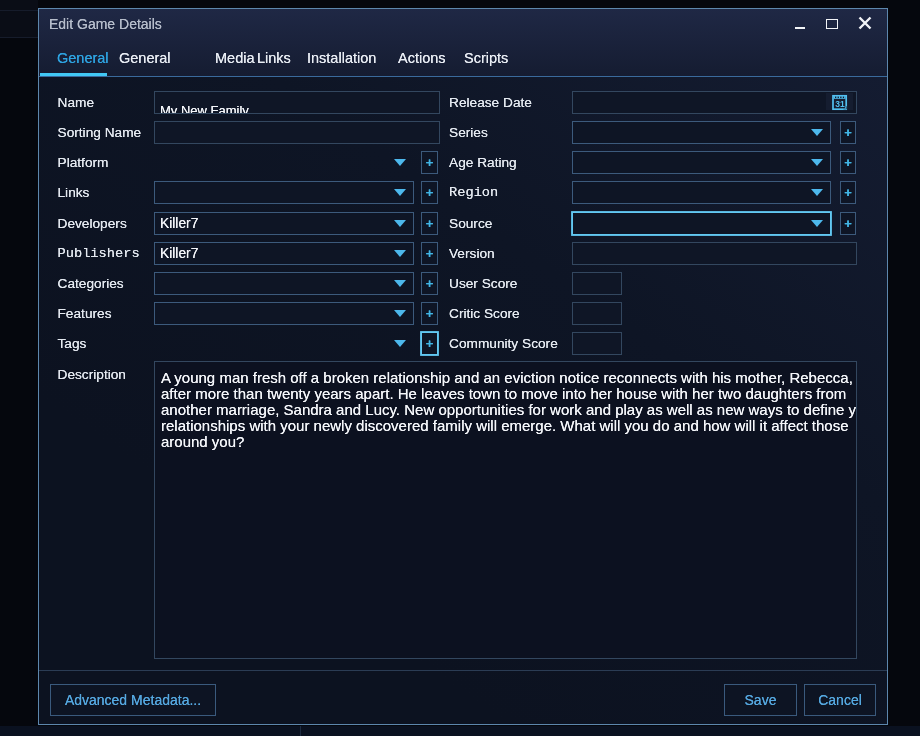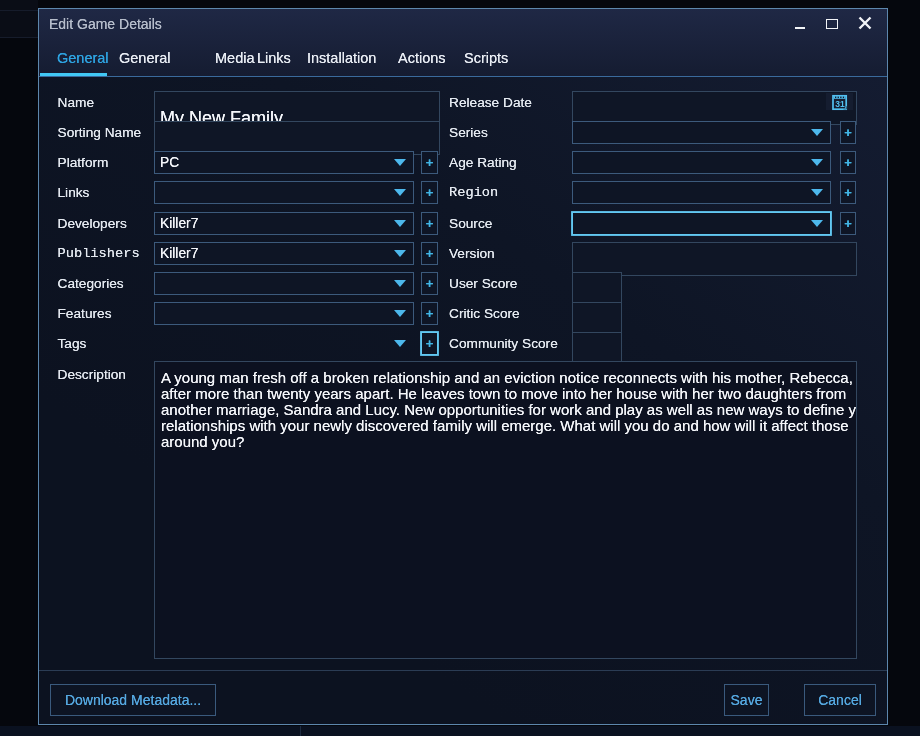--- a/index.html
+++ b/index.html
@@ -17,21 +17,21 @@
 .wbtn-min{position:absolute;left:756px;top:18px;width:10px;height:2px;background:#f2f4f7;}
 .wbtn-max{position:absolute;left:787px;top:9.5px;width:12px;height:10.5px;border:1.8px solid #f2f4f7;}
 .tab{position:absolute;top:41.5px;font-size:14.5px;line-height:14.5px;color:#e9edf4;}
 .tab.active{color:#2ea4e2;}
 .tabline{position:absolute;left:0;top:66.5px;width:848px;height:1px;background:#3a6a9c;}
 .tabsel{position:absolute;left:1px;top:64px;width:67px;height:3px;background:#41c8f5;}
 
 .lbl{position:absolute;font-size:13.7px;color:#e4e9f0;height:23px;line-height:23px;white-space:nowrap;}
 
 .inp{position:absolute;height:23px;background:#0f1626;border:1px solid #33475f;
-     color:#f4f6fa;font-size:18px;line-height:21px;padding:16px 5px;white-space:nowrap;overflow:hidden;}
+     color:#f4f6fa;font-size:13px;line-height:21px;padding:8px 5px;white-space:nowrap;overflow:hidden;}
 .cmb{position:absolute;height:23px;background:#0e1525;border:1px solid #3c5a7c;
      color:#f4f6fa;font-size:13.8px;line-height:21px;padding:0 5px;white-space:nowrap;overflow:hidden;}
 .cmb.focus{border:1px solid #62c8f2;box-shadow:0 0 0 0.9px #62c8f2;}
 .arrow{position:absolute;top:8px;width:0;height:0;
        border-left:6.5px solid transparent;border-right:6.5px solid transparent;
        border-top:7px solid #4db8ec;}
 .plus{position:absolute;width:17px;height:23px;background:#0e1525;border:1px solid #3c5a7c;
       color:#41b5e5;font-size:13px;font-weight:bold;text-align:center;line-height:21px;text-shadow:0 0 .5px currentColor;}
 .plus.focus{border:1px solid #62c8f2;box-shadow:0 0 0 0.9px #62c8f2;}
 
@@ -87,21 +87,20 @@
   <div class="lbl" style="left:410px;top:172px;font-family:Liberation Mono, monospace;">Region</div>
   <div class="lbl" style="left:410px;top:203px;">Source</div>
   <div class="lbl" style="left:410px;top:233px;">Version</div>
   <div class="lbl" style="left:410px;top:263px;">User Score</div>
   <div class="lbl" style="left:410px;top:293px;">Critic Score</div>
   <div class="lbl" style="left:410px;top:323px;">Community Score</div>
 
   <div class="inp" style="left:115px;top:82px;width:286px;">My New Family</div>
   <div class="inp" style="left:115px;top:112px;width:286px;"></div>
 
-  <div class="cmb" style="left:115px;top:142px;width:260px;">PC</div>
   <div class="arrow" style="left:355px;top:150px;"></div>
   <div class="plus" style="left:382px;top:142px;">+</div>
 
   <div class="cmb" style="left:115px;top:172px;width:260px;"></div>
   <div class="arrow" style="left:355px;top:180px;"></div>
   <div class="plus" style="left:382px;top:172px;">+</div>
 
   <div class="cmb" style="left:115px;top:203px;width:260px;">Killer7</div>
   <div class="arrow" style="left:355px;top:211px;"></div>
   <div class="plus" style="left:382px;top:203px;">+</div>
@@ -153,16 +152,16 @@
 
   <div class="inp" style="left:533px;top:233px;width:285px;"></div>
 
   <div class="inp" style="left:533px;top:263px;width:50px;"></div>
   <div class="inp" style="left:533px;top:293px;width:50px;"></div>
   <div class="inp" style="left:533px;top:323px;width:50px;"></div>
 
   <div class="ta">A young man fresh off a broken relationship and an eviction notice reconnects with his mother, Rebecca,<br>after more than twenty years apart. He leaves town to move into her house with her two daughters from<br>another marriage, Sandra and Lucy. New opportunities for work and play as well as new ways to define your<br>relationships with your newly discovered family will emerge. What will you do and how will it affect those<br>around you?</div>
 
   <div class="sep"></div>
-  <div class="btn" style="left:11px;top:675px;width:166px;">Download Metadata...</div>
-  <div class="btn" style="left:685px;top:675px;width:45px;">Save</div>
+  <div class="btn" style="left:11px;top:675px;width:166px;">Advanced Metadata...</div>
+  <div class="btn" style="left:685px;top:675px;width:73px;">Save</div>
   <div class="btn" style="left:765px;top:675px;width:72px;">Cancel</div>
 </div>
 
 </body></html>

